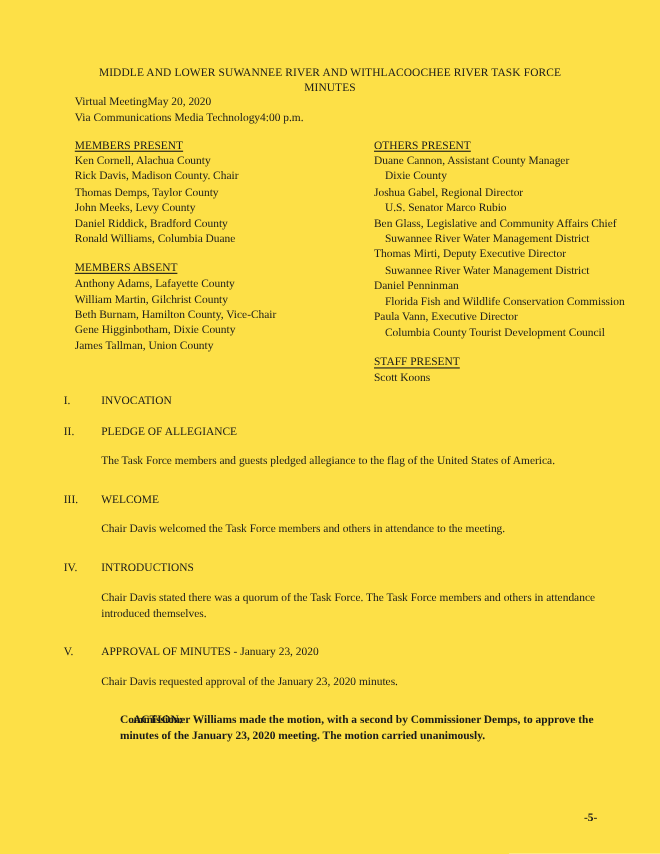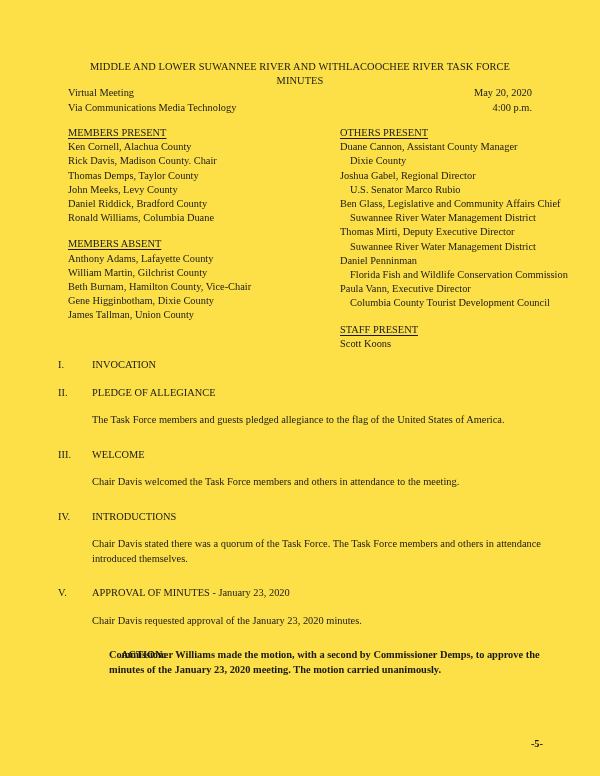--- a/index.html
+++ b/index.html
@@ -38,21 +38,21 @@
   }
 
   .meeting-block {
     position: absolute;
     top: 86px;
     left: 68px;
     width: 464px;
   }
   .meeting-row {
     display: flex;
-    justify-content: space-between;
+    justify-content: flex-start;
     font-size: 10.4px;
     line-height: 14.5px;
   }
   .meeting-row .right { text-align: right; }
 
   
   .attendance {
     position: absolute;
     top: 126px;
     left: 68px;

